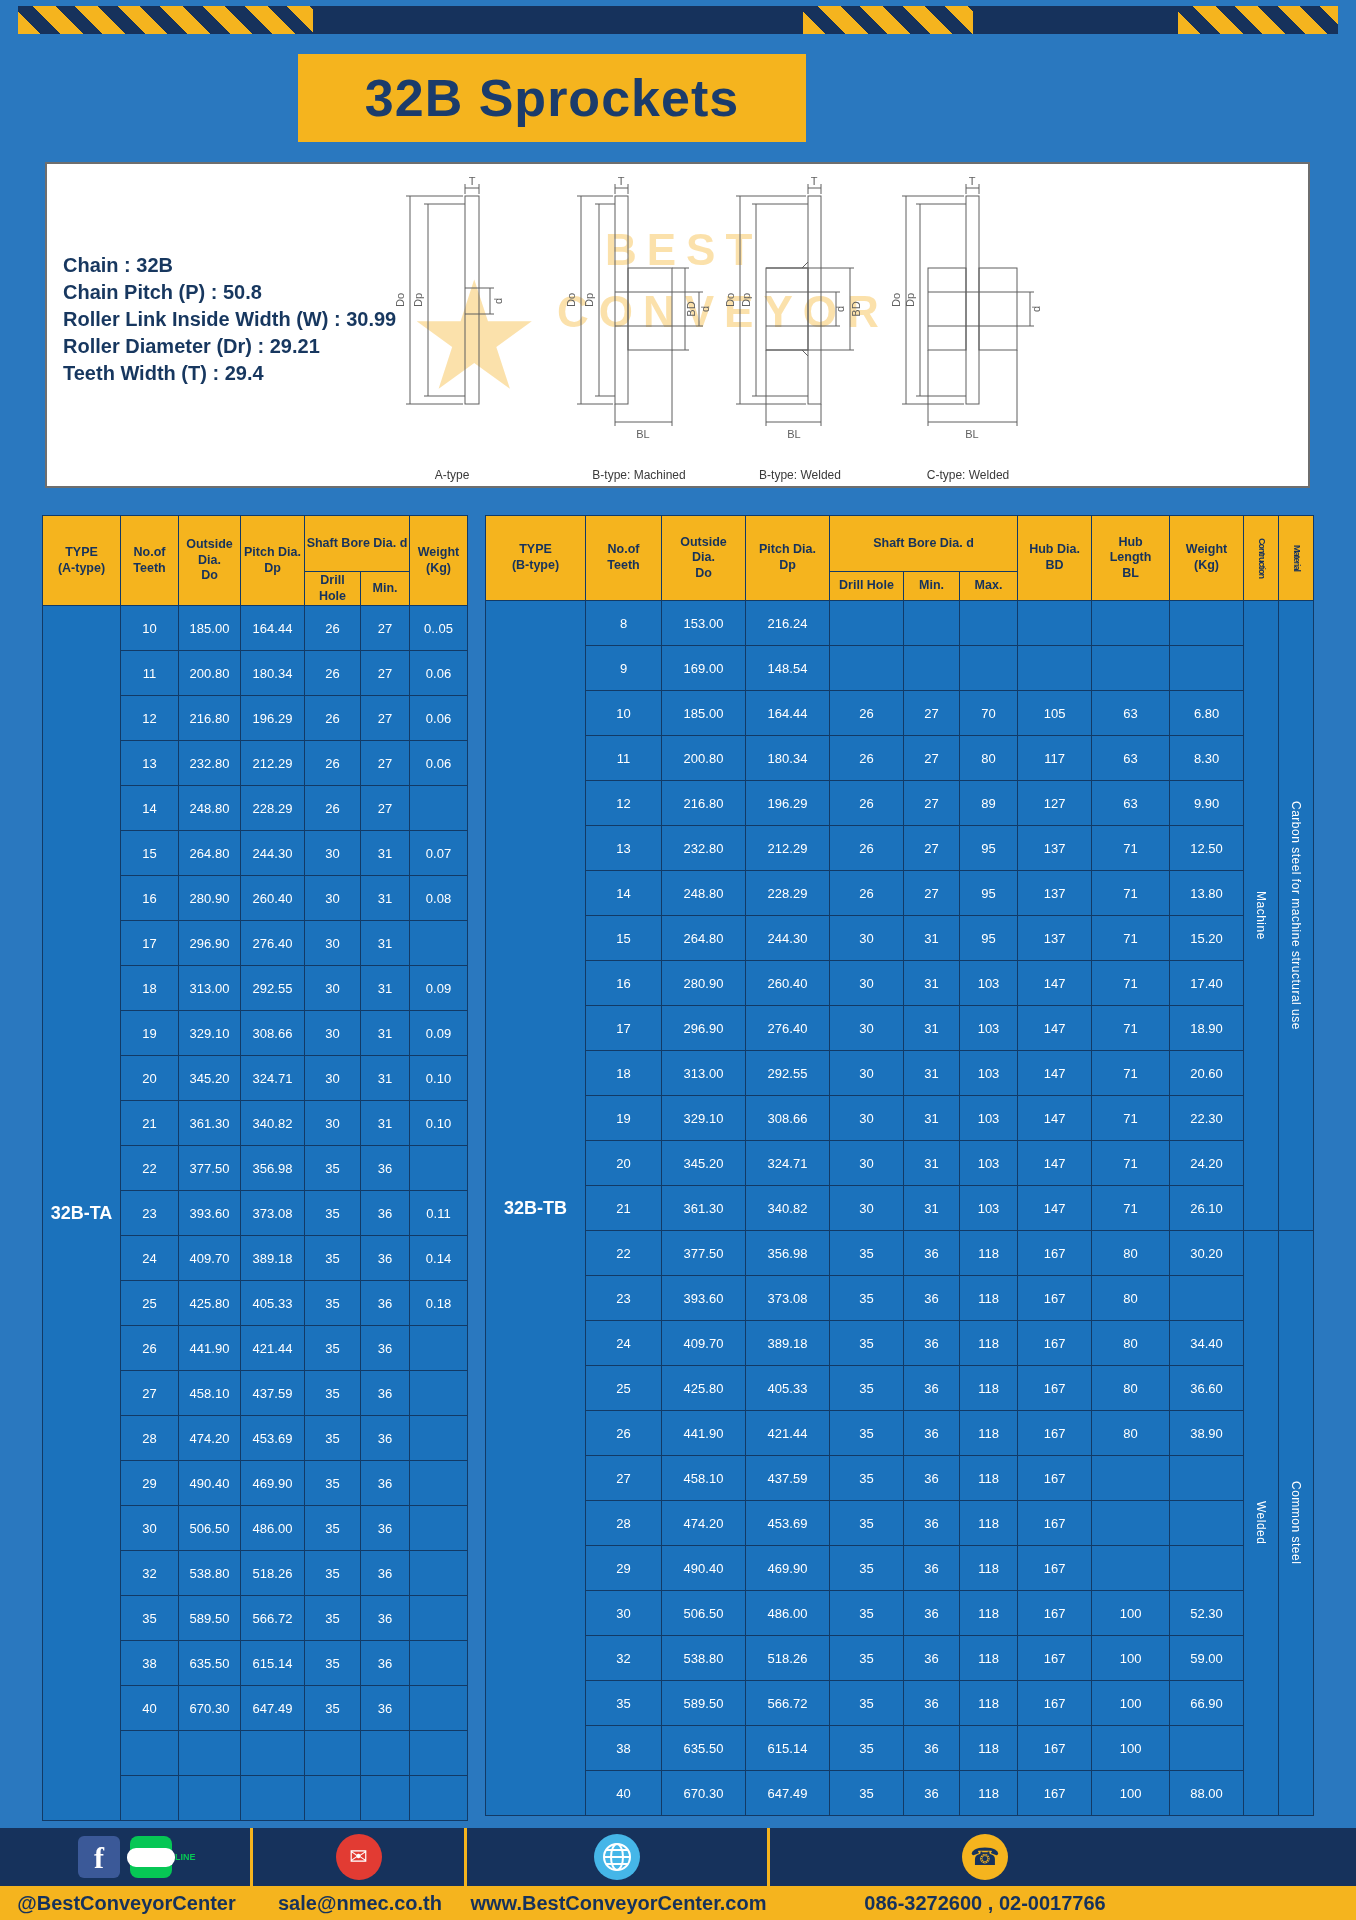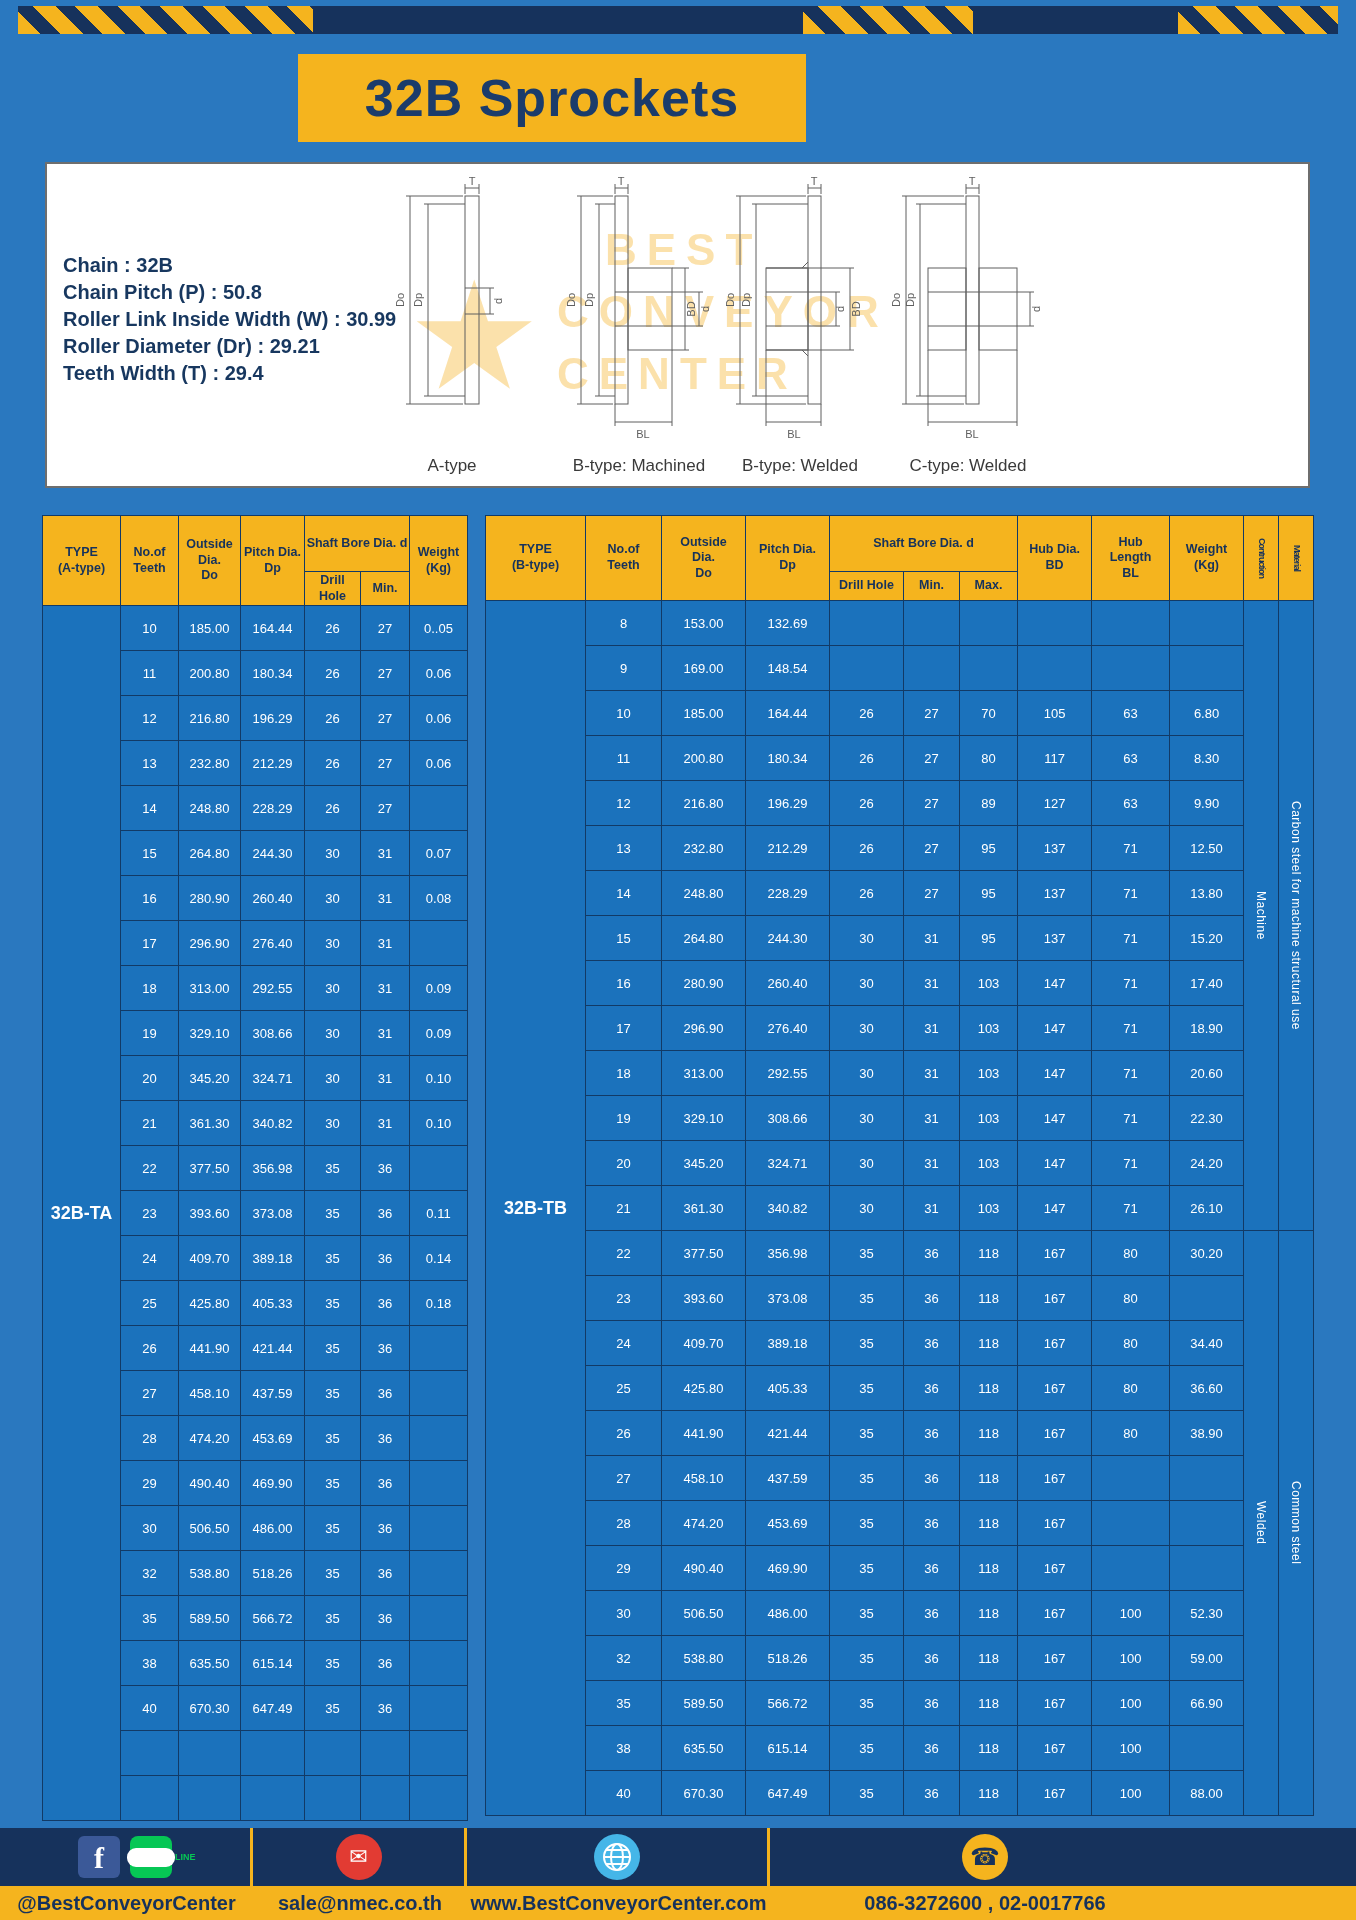--- a/index.html
+++ b/index.html
@@ -27,21 +27,21 @@
   }
   .spec-lines { position:absolute; left:16px; top:88px; color:#17375f; font-weight:bold; font-size:20px; }
   .spec-lines .spec-line { line-height:27px; white-space:nowrap; }
   .watermark { position:absolute; left:360px; top:55px; width:600px; color:rgba(245,176,35,0.38); pointer-events:none; }
   .wm-star { position:absolute; left:0; top:42px; font-size:150px; line-height:150px; }
   .wm-text { margin-left:150px; font-weight:bold; letter-spacing:10px; font-size:44px; line-height:62px; }
   .wm-text div:first-child { padding-left:48px; }
   .dia { position:absolute; top:12px; width:160px; text-align:center; }
   .dia svg line, .dia svg rect, .dia svg polyline { stroke:#5f5f5f; stroke-width:1; fill:none; }
   .dia svg text { fill:#5f5f5f; font-size:11px; font-family:"Liberation Sans",sans-serif; }
-  .dia-caption { margin-top:4px; font-size:17px; color:#3a3a3a; }
+  .dia-caption { margin-top:16px; font-size:12px; color:#3a3a3a; }
   .dia-a  { left:325px; }
   .dia-b1 { left:512px; }
   .dia-b2 { left:673px; }
   .dia-c  { left:841px; }
   
   table { border-collapse:collapse; table-layout:fixed; }
   .table-a { position:absolute; left:42px;  top:515px; width:425px; }
   .table-b { position:absolute; left:485px; top:515px; width:828px; }
   th, td { border:1px solid #123a66; text-align:center; vertical-align:middle; padding:1px; }
   th {
@@ -105,21 +105,20 @@
   <h1>32B Sprockets</h1>
 </div>
 
 <div class="spec-panel">
 
   <div class="watermark">
     <div class="wm-star">★</div>
     <div class="wm-text">
       <div>BEST</div>
       <div>CONVEYOR</div>
-      <div>CENTER</div>
     </div>
   </div>
 
   <div class="spec-lines">
       <div class="spec-line">Chain  :  32B</div>
       <div class="spec-line">Chain Pitch (P)  :  50.8</div>
       <div class="spec-line">Roller Link Inside Width (W)  :  30.99</div>
       <div class="spec-line">Roller Diameter (Dr)  :  29.21</div>
       <div class="spec-line">Teeth Width (T)  :  29.4</div>
     </div>
@@ -543,21 +542,21 @@
       <th>Drill Hole</th>
       <th>Min.</th>
       <th>Max.</th>
     </tr>
   </thead>
   <tbody>
       <tr>
         <td rowspan="27" class="type-cell">32B-TB</td>
         <td>8</td>
         <td>153.00</td>
-        <td>132.69</td>
+        <td>216.24</td>
         <td></td>
         <td></td>
         <td></td>
         <td></td>
         <td></td>
         <td></td>
         <td rowspan="14" class="vert-cell">Machine</td>
         <td rowspan="14" class="vert-cell">Carbon steel for machine structural use</td>
       </tr>
       <tr>

